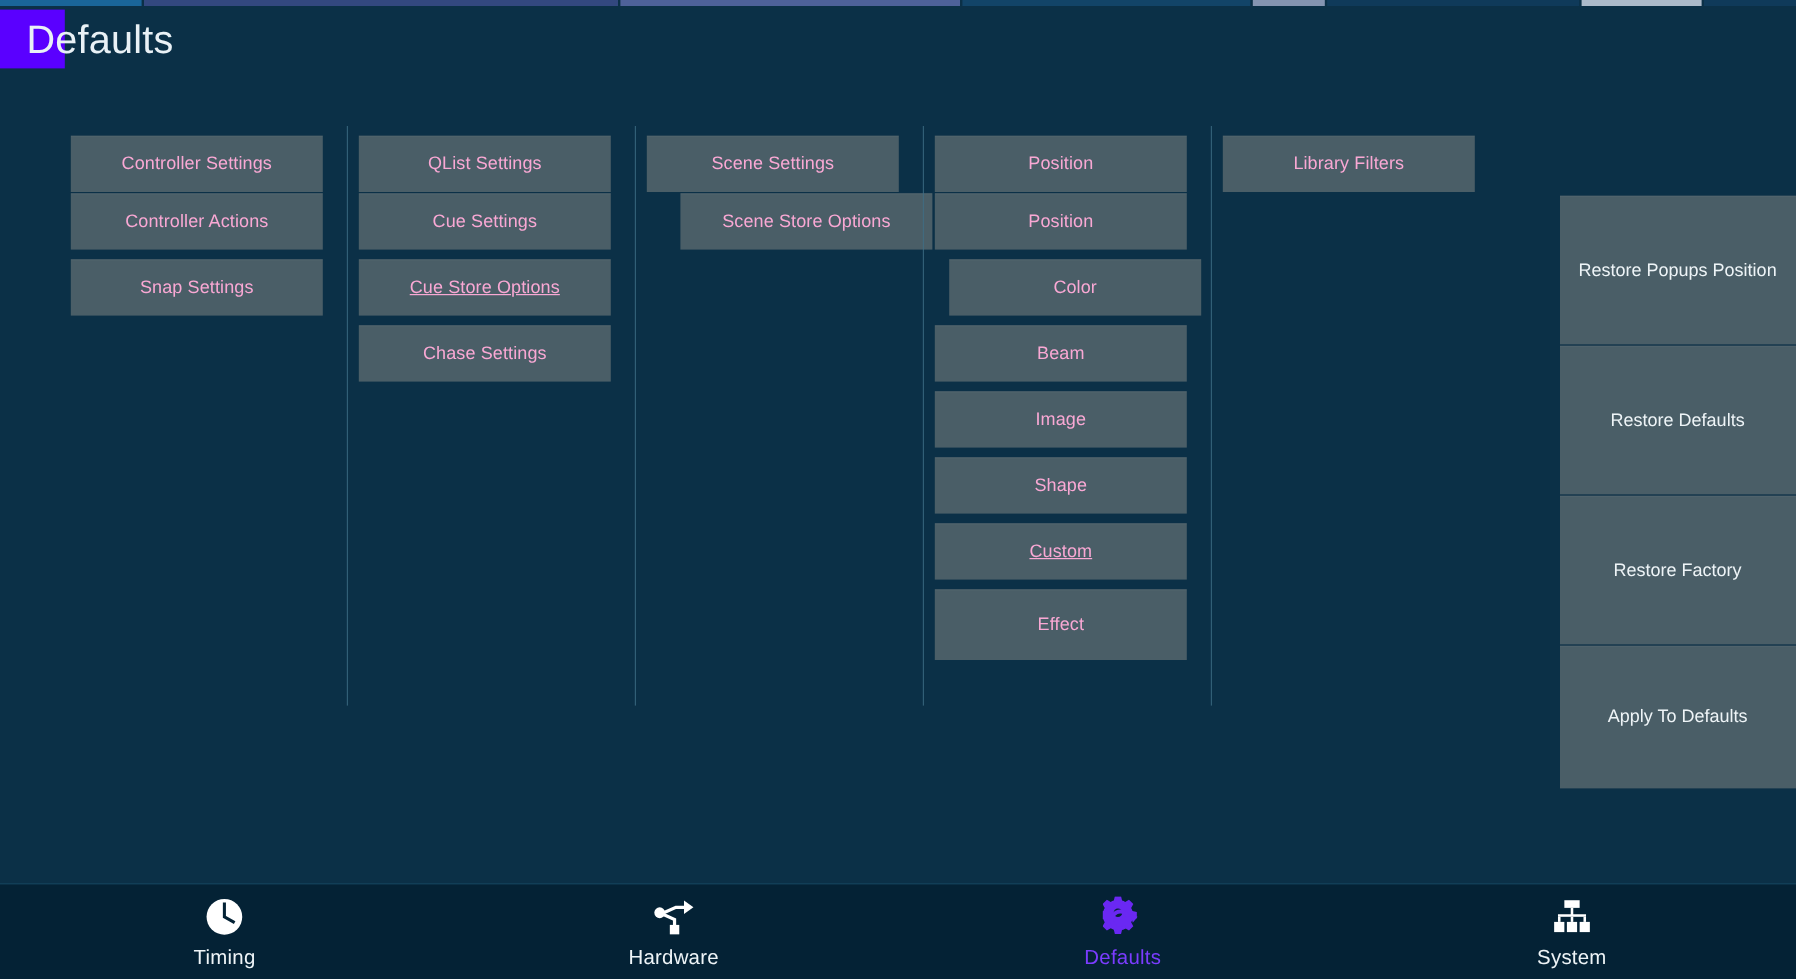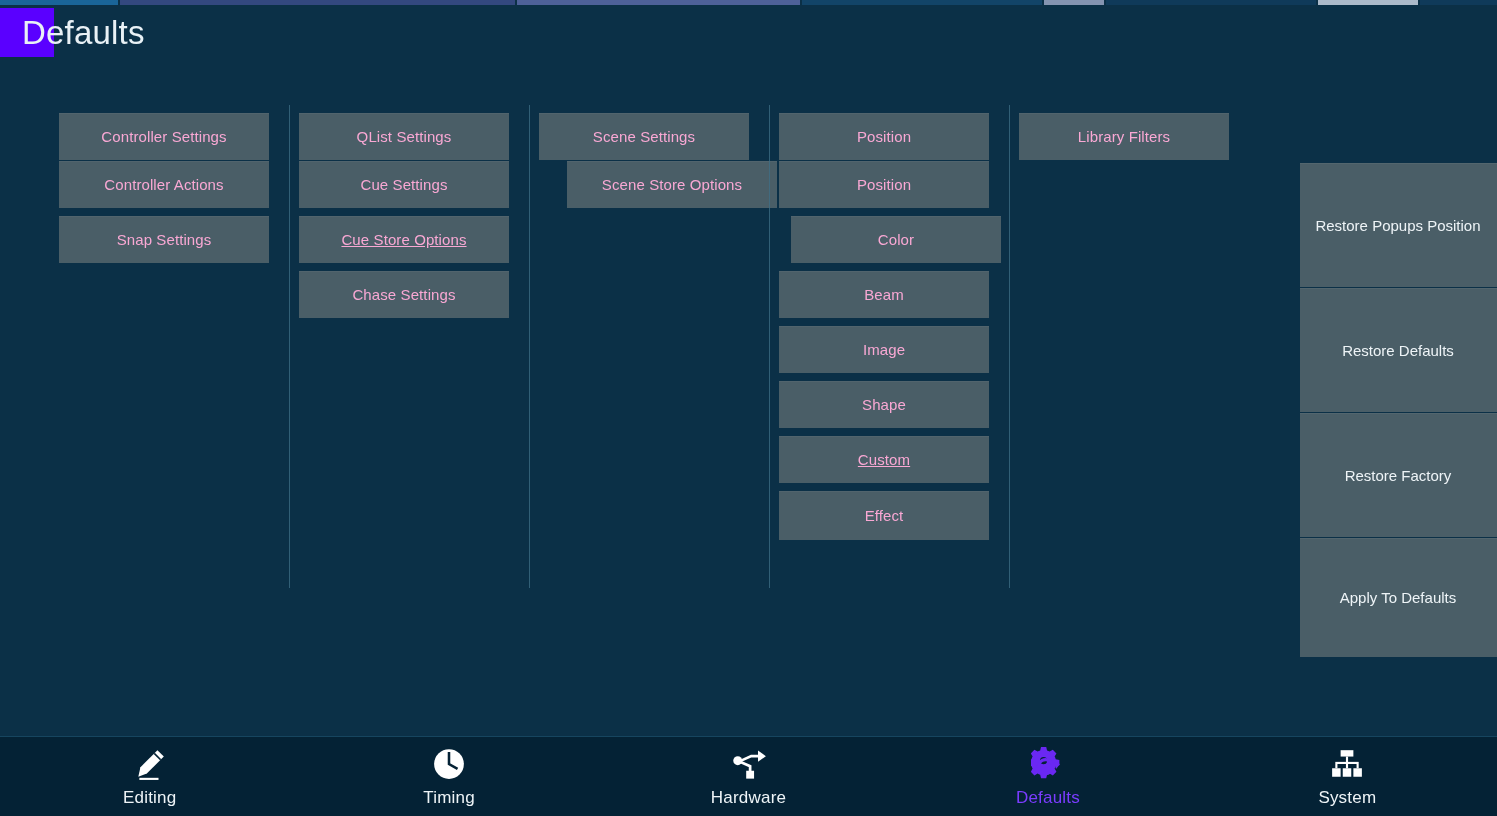--- a/index.html
+++ b/index.html
@@ -226,51 +226,39 @@
     </div>
 
     <div class="col" style="left:779px; width:231px;">
       <div class="gbtn" style="left:0px; top:8px;   width:210px; height:47px;">Position</div>
       <div class="gbtn" style="left:0px; top:56px;  width:210px; height:47px;">Position</div>
       <div class="gbtn" style="left:12px; top:111px; width:210px; height:47px;">Color</div>
       <div class="gbtn" style="left:0px; top:166px; width:210px; height:47px;">Beam</div>
       <div class="gbtn" style="left:0px; top:221px; width:210px; height:47px;">Image</div>
       <div class="gbtn" style="left:0px; top:276px; width:210px; height:47px;">Shape</div>
       <div class="gbtn" style="left:0px; top:331px; width:210px; height:47px;text-decoration:underline;">Custom</div>
-      <div class="gbtn" style="left:0px; top:386px; width:210px; height:49px;">Effect</div>
+      <div class="gbtn" style="left:0px; top:386px; width:210px; height:59px;">Effect</div>
       <div class="col-divider" style="left:230px;"></div>
     </div>
 
     <div class="col" style="left:1019px; width:231px;">
       <div class="gbtn" style="left:0px; top:8px; width:210px; height:47px;">Library Filters</div>
     </div>
 
   </div>
 
   <div class="right-panel">
     <div class="rbtn" style="top:0px;   height:124px;">Restore Popups Position</div>
     <div class="rbtn" style="top:125px; height:124px;">Restore Defaults</div>
     <div class="rbtn" style="top:250px; height:124px;">Restore Factory</div>
     <div class="rbtn" style="top:375px; height:119px;">Apply To Defaults</div>
   </div>
 
   <div class="bottom-nav">
 
-    <div class="nav-item">
-      <div class="nav-icon">
-        <svg viewBox="0 0 32 32" width="34" height="34">
-          <polygon points="23,3 29,9 13,25 7,25 7,19" fill="#ffffff"></polygon>
-          <polygon points="7,19 13,25 5,28" fill="#ffffff"></polygon>
-          <rect x="6" y="29" width="18" height="2" fill="#ffffff"></rect>
-          <line x1="23" y1="3" x2="29" y2="9" stroke="#0b3047" stroke-width="0"></line>
-          <path d="M20,6 L26,12" stroke="#042235" stroke-width="1.6" fill="none"></path>
-        </svg>
-      </div>
-      <div class="nav-label">Editing</div>
-    </div>
 
     <div class="nav-item">
       <div class="nav-icon">
         <svg viewBox="0 0 32 32" width="34" height="34">
           <circle cx="16" cy="16" r="14" fill="#ffffff"></circle>
           <path d="M16,6 L16,16 L23,20" stroke="#042235" stroke-width="2.4" fill="none" stroke-linecap="square"></path>
         </svg>
       </div>
       <div class="nav-label">Timing</div>
     </div>

